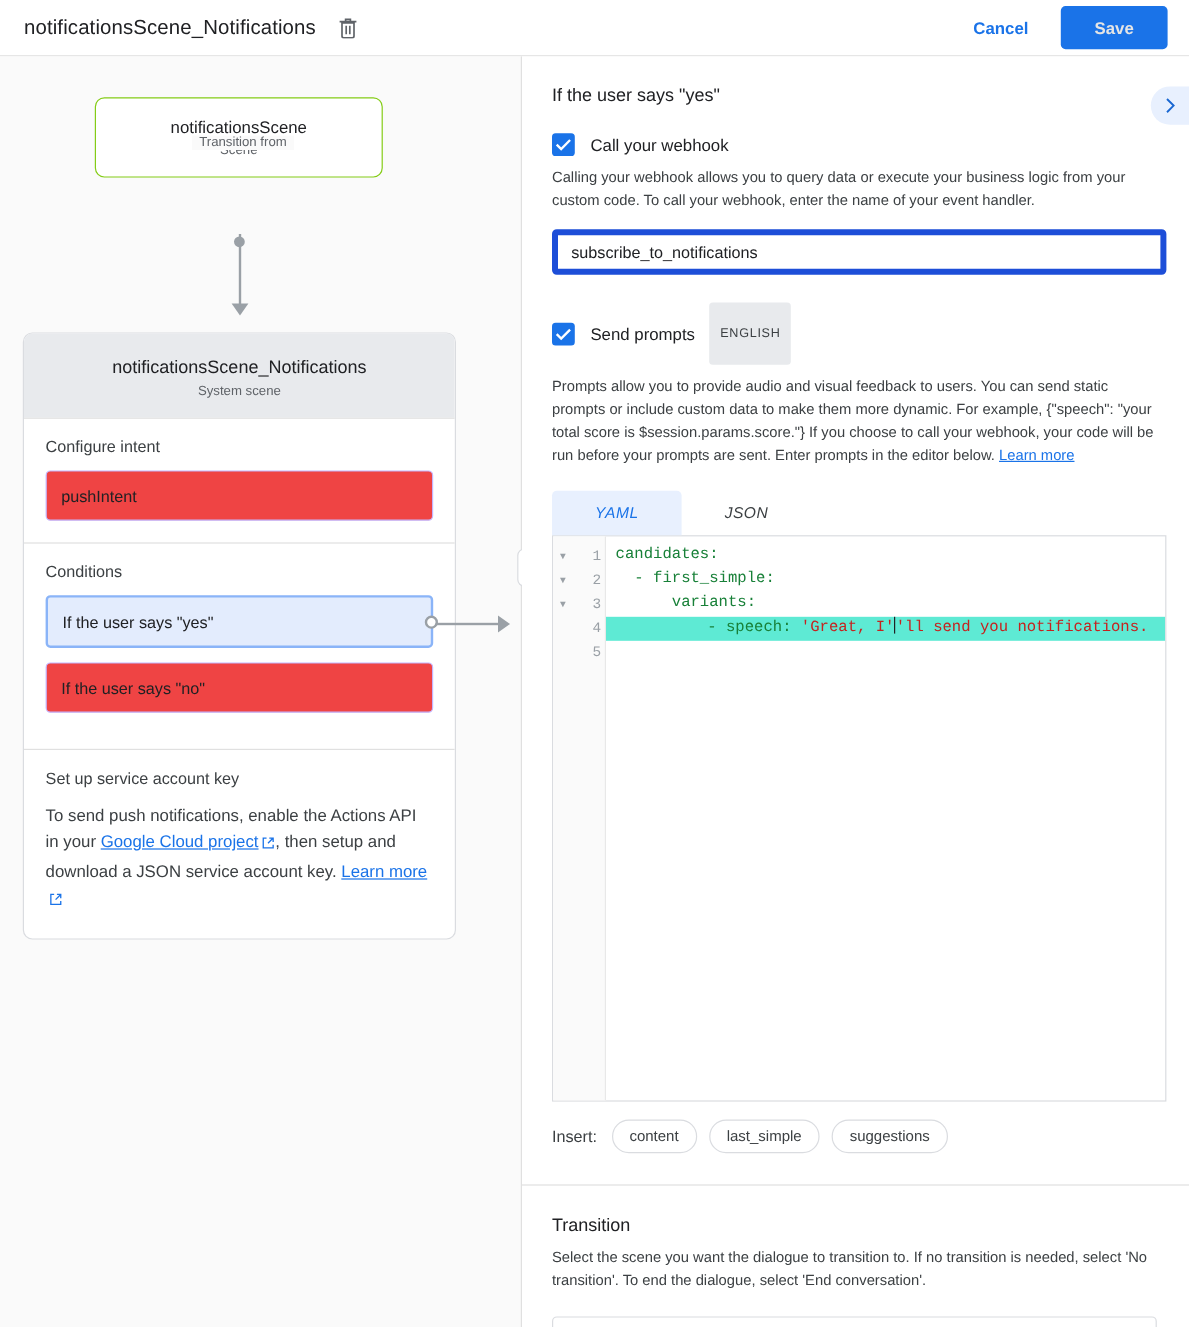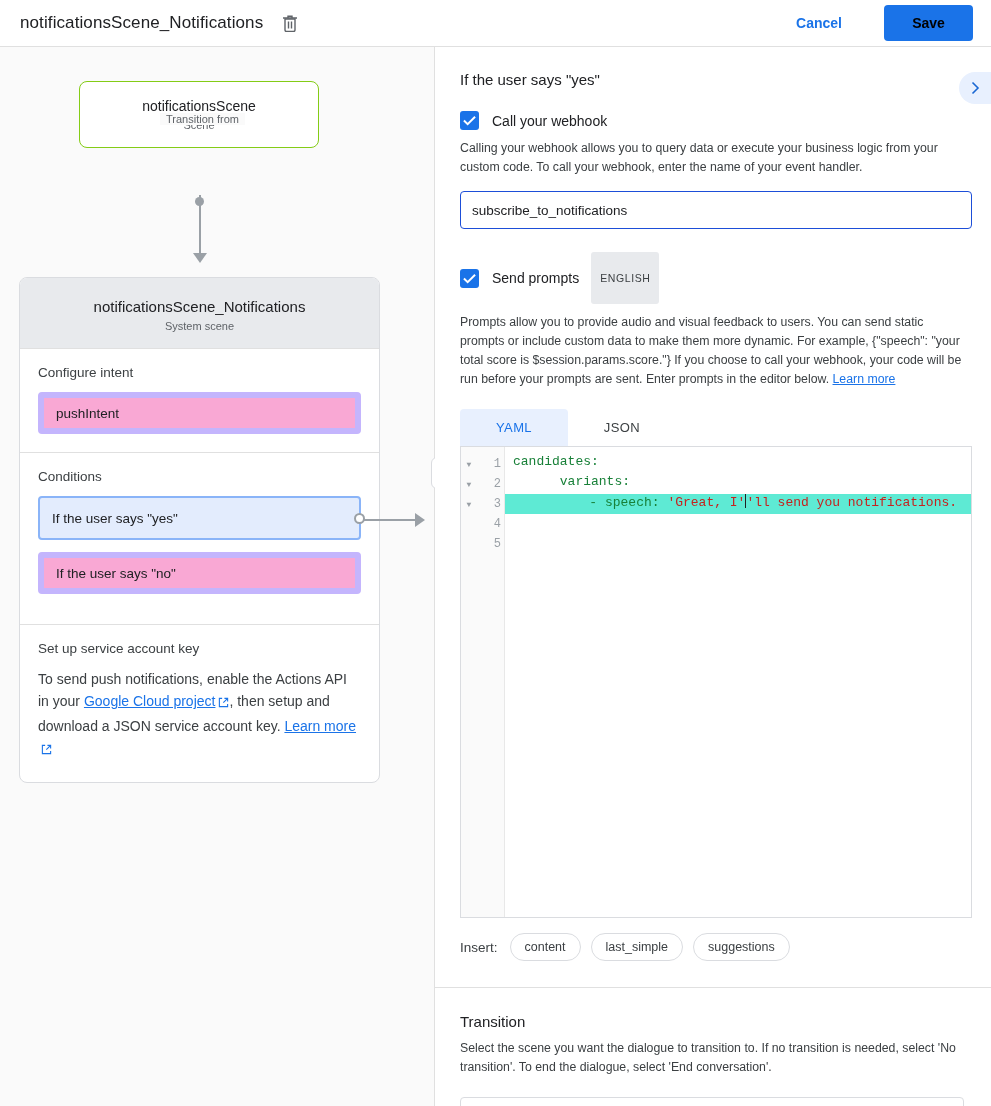--- a/index.html
+++ b/index.html
@@ -28,23 +28,23 @@
     display: flex; align-items: center; justify-content: center;
     cursor: pointer;
   }
   .topbar-spacer { flex: 1; }
   .cancel-btn {
     color: #1a73e8; font-size: 14px; font-weight: bold;
     padding: 8px 14px; cursor: pointer; background: none; border: none;
     font-family: "Liberation Sans", sans-serif;
   }
   .save-btn {
-    background: #1a73e8; color: #000000; border: none; border-radius: 4px;
+    background: #1a73e8; color: #e5e5e5; border: none; border-radius: 4px;
     font-size: 14px; font-weight: bold; height: 36px; width: 89px;
-    margin-right: 18px; margin-left: 28px; cursor: pointer;
+    margin-right: 18px; margin-left: 13px; cursor: pointer;
     font-family: "Liberation Sans", sans-serif;
   }
 
   
   .canvas {
     position: absolute; top: 47px; left: 0; width: 435px; height: 1059px;
     background: #fafafa; border-right: 1px solid #e0e0e0;
     overflow: hidden;
   }
 
@@ -74,23 +74,23 @@
     background: #fff; border: 1px solid #dadce0; border-radius: 8px;
     overflow: hidden;
   }
   .to-header {
     background: #e8eaed; padding: 20px 0 16px; text-align: center;
   }
   .to-header .node-title { font-size: 15px; }
   .section { border-top: 1px solid #e0e0e0; padding: 16px 18px 18px; }
   .section-label { font-size: 13.5px; color: #3c4043; margin-bottom: 12px; }
   .field-box {
-    border: 6px solid #c4b5fd; border-radius: 4px; height: 42px;
+    border: 1px solid #c4b5fd; border-radius: 4px; height: 42px;
     display: flex; align-items: center; padding: 0 12px;
-    font-size: 13.5px; color: #202124; background: #f9a8d4;
+    font-size: 13.5px; color: #202124; background: #ef4444;
   }
   .cond-item { margin-bottom: 12px; }
   .cond-selected {
     background: #e3ecfd; border: 2px solid #8ab4f8;
     border-radius: 4px; height: 44px; position: relative;
   }
   .cond-selected .field-box { border: none; height: 40px; background: transparent; }
   .cond-anchor {
     position: absolute; right: -6px; top: 15px;
     width: 11px; height: 11px; border-radius: 50%;
@@ -134,29 +134,29 @@
   .badge {
     margin-left: 12px; background: #e8eaed; color: #3c4043;
     font-size: 10.5px; letter-spacing: 0.6px; padding: 20px 9px; border-radius: 3px;
   }
   .desc {
     font-size: 12.3px; color: #3c4043; line-height: 1.55;
     margin-top: 9px; max-width: 512px;
   }
   .text-input {
     margin-top: 14px; width: 512px; height: 38px;
-    border: 1px solid #1d4ed8; border-radius: 4px;
+    border: 5px solid #1d4ed8; border-radius: 4px;
     font-size: 13.5px; padding: 0 11px; color: #202124;
     font-family: "Liberation Sans", sans-serif; background: #fff;
   }
 
   .tabs { display: flex; margin-top: 20px; width: 512px; }
   .tab {
     width: 108px; text-align: center; padding: 11px 17px; font-size: 13px;
-    color: #1a73e8; cursor: pointer; letter-spacing: 0.4px;
+    color: #1a73e8; cursor: pointer; letter-spacing: 0.4px; font-style: italic;
   }
   .tab.active { background: #e8f0fe; border-radius: 4px 4px 0 0; }
   .tab.inactive { color: #3c4043; }
 
   .editor {
     margin-top: 0; width: 512px; height: 472px;
     border: 1px solid #dadce0; display: flex; background: #fff;
     font-family: "Liberation Mono", monospace; font-size: 13px;
   }
   .gutter {
@@ -322,20 +322,21 @@
               <span class="fold"></span>
               <span class="gnum">4</span>
             </div>
           <div class="gline">
               <span class="fold"></span>
               <span class="gnum">5</span>
             </div>
         </div>
         <div class="code">
           <div class="cline"><span class="tok-green">candidates:</span></div>
+          <div class="cline"><span class="tok-green">  - first_simple:</span></div>
           <div class="cline"><span class="tok-green">      variants:</span></div>
           <div class="cline hl"><span class="tok-green">        - speech: </span><span class="tok-str">'Great, I'</span><span class="caret"></span><span class="tok-str">'ll send you notifications.</span></div>
           <div class="cline"><span></span></div>
         </div>
       </div>
 
       <div class="insert-row">
         <div class="insert-label">Insert:</div>
         <div class="chip">content</div>
         <div class="chip">last_simple</div>

